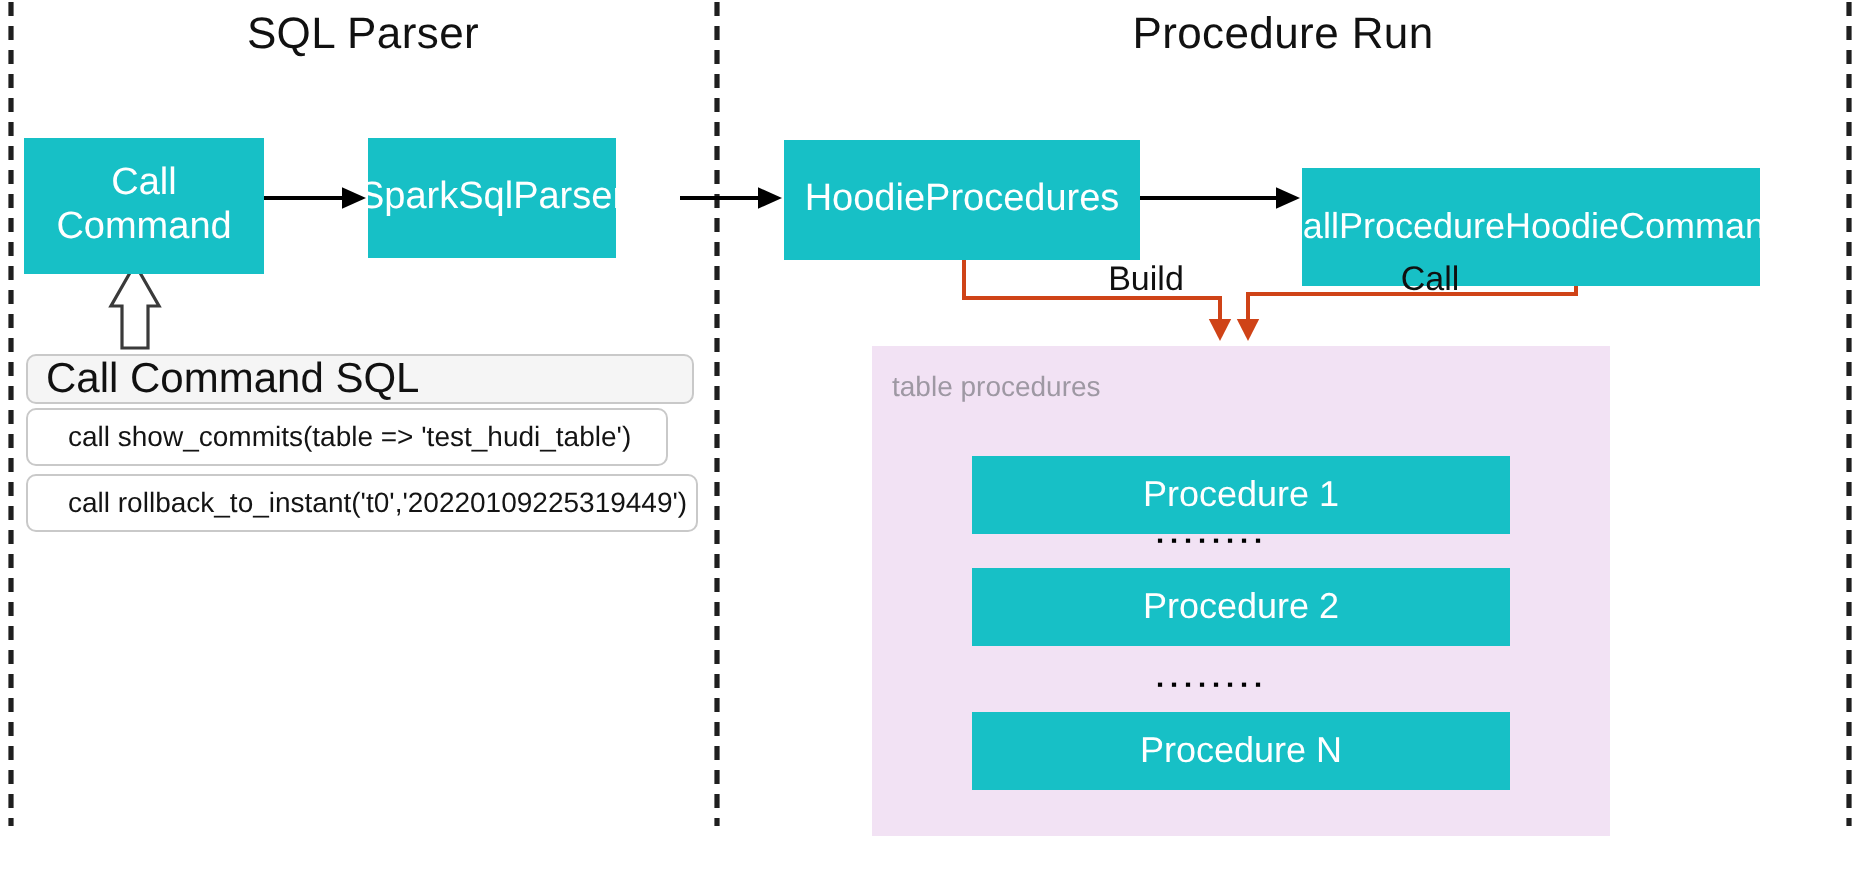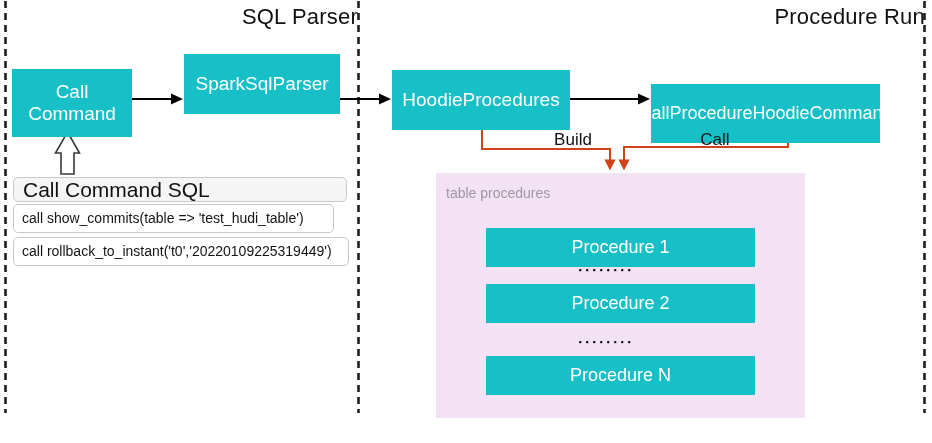--- a/index.html
+++ b/index.html
@@ -1,40 +1,40 @@
 <!DOCTYPE html>
 <html style="--node-fill: #17c0c6; --panel-fill: #f2e2f4; --flow-orange: #cf4317;"><head>
 <meta charset="utf-8">
 <style>
   html,body { margin:0; padding:0; background:#ffffff; }
   .canvas {
     position:relative; width:932px; height:443px; background:#fff;
     font-family:"Liberation Sans", sans-serif; overflow:hidden;
   }
   .section-title {
-    position:absolute; font-size:22px; color:#111; text-align:right;
+    position:absolute; font-size:22px; color:#111; text-align:center;
     letter-spacing:.2px;
   }
   .node {
     position:absolute; background:var(--node-fill,#17c0c6); color:#fff;
     display:flex; align-items:center; justify-content:center; text-align:center;
     font-size:19px; line-height:1.18; box-sizing:border-box;
   }
   .node.small { font-size:18px; }
   .edge-label { position:absolute; font-size:17px; color:#101010; text-align:center; }
   .sql-header {
     position:absolute; left:13px; top:177px; width:334px; height:25px;
     box-sizing:border-box; background:#f5f5f5; border:1px solid #c9c9c9;
     border-radius:5px; font-size:21px; line-height:23px; padding-left:9px; color:#111;
     white-space:nowrap; overflow:hidden;
   }
   .sql-row {
     position:absolute; box-sizing:border-box; background:#fff; height:29px;
     border:1px solid #c9c9c9; border-radius:5px; font-size:14px; line-height:27px;
-    padding-left:8px; color:#141414; white-space:nowrap; overflow:hidden;
+    padding-left:20px; color:#141414; white-space:nowrap; overflow:hidden;
   }
   .proc-panel {
     position:absolute; left:436px; top:173px; width:369px; height:245px;
     background:var(--panel-fill,#f2e2f4);
   }
   .proc-panel-label { position:absolute; left:446px; top:185px; font-size:14px; color:#9e98a3; }
   .proc {
     position:absolute; left:486px; width:269px; height:39px;
     background:var(--node-fill,#17c0c6); color:#fff; font-size:18px;
     display:flex; align-items:center; justify-content:center;
@@ -72,21 +72,21 @@
     <path class="flow" d="M482,130 L482,149 L610,149 L610,160"></path>
     <polygon class="flowhead" points="604.4,159.5 615.6,159.5 610,170.5"></polygon>
     <path class="flow" d="M788,129 L788,147 L624,147 L624,160"></path>
     <polygon class="flowhead" points="618.4,159.5 629.6,159.5 624,170.5"></polygon>
   </svg>
 
   <div class="section-title" style="left:5px; top:4px; width:353px;">SQL Parser</div>
   <div class="section-title" style="left:358px; top:4px; width:567px;">Procedure Run</div>
 
   <div class="node" style="left:12px; top:69px; width:120px; height:68px; padding:0 17px;">Call Command</div>
-  <div class="node" style="left:184px; top:54px; width:156px; height:60px;">SparkSqlParser</div>
+  <div class="node" style="left:184px; top:69px; width:124px; height:60px;">SparkSqlParser</div>
   <div class="node" style="left:392px; top:70px; width:178px; height:60px;text-align:center;">HoodieProcedures</div>
   <div class="node small" style="left:651px; top:84px; width:229px; height:59px;">CallProcedureHoodieCommand</div>
 
   <div class="edge-label" style="left:545px; top:130px; width:56px;">Build</div>
   <div class="edge-label" style="left:687px; top:130px; width:56px;">Call</div>
 
   <div class="sql-header">Call Command SQL</div>
   <div class="sql-row" style="left:13px; top:204px; width:321px;">call show_commits(table =&gt; 'test_hudi_table')</div>
   <div class="sql-row" style="left:13px; top:237px; width:336px;">call rollback_to_instant('t0','20220109225319449')</div>
 

